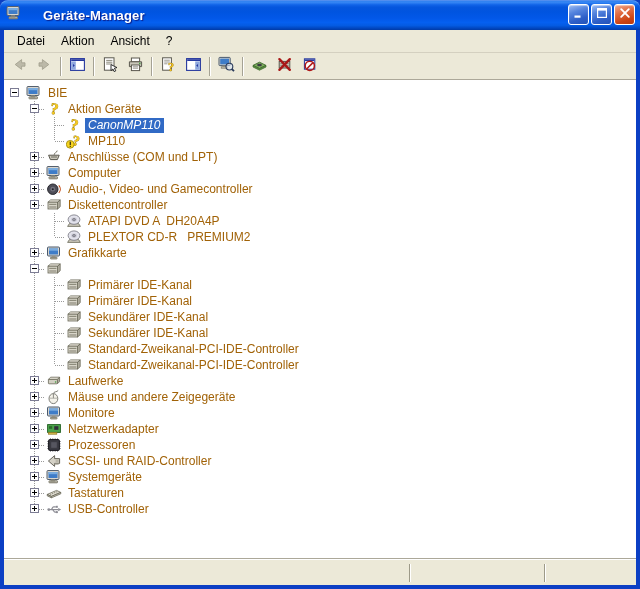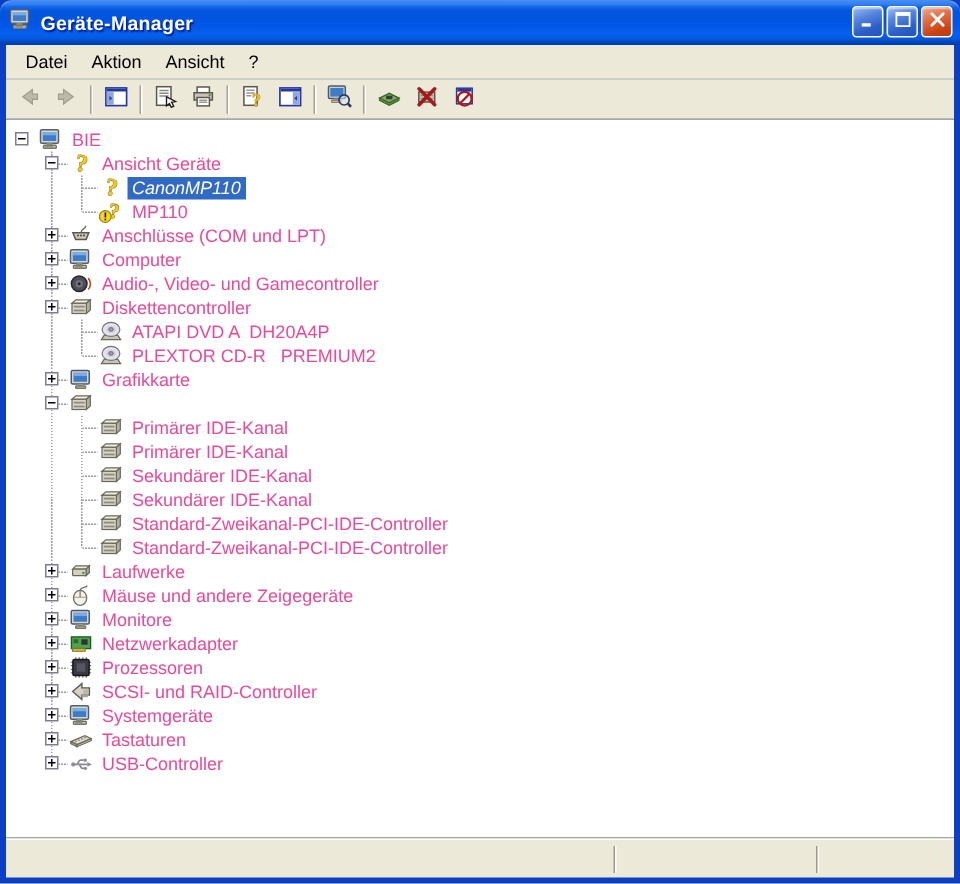--- a/index.html
+++ b/index.html
@@ -6,21 +6,21 @@
   html,body { width:640px; height:589px; font-family:"Liberation Sans", sans-serif; }
   .window { position:relative; width:640px; height:589px; background:#0C3FC4; overflow:hidden; }
 
   
   .titlebar {
     height:30px; width:640px; display:flex; align-items:center; position:relative;
     border-radius:8px 8px 0 0; padding-left:6px;
     background:linear-gradient(180deg,#0A5BE4 0%,#3A8BF4 6%,#2D7EF2 10%,#1164E8 16%,#0556DD 24%,#0054E0 40%,#0257E8 60%,#0560F0 75%,#045BE2 85%,#0147C0 94%,#013AA6 100%);
     box-shadow: inset 0 1px 0 rgba(255,255,255,.25);
   }
-  .title-text { color:#fff; font-size:13px; font-weight:bold; margin-left:5px;
+  .title-text { color:#fff; font-size:13px; font-weight:bold; margin-left:21px;
     text-shadow:1px 1px 1px rgba(10,24,131,.95); letter-spacing:.2px; }
   .win-buttons { position:absolute; right:5px; top:4px; display:flex; gap:2px; }
   .wbtn { width:21px; height:21px; border-radius:3px; border:1px solid #fff; padding:0;
     display:flex; align-items:center; justify-content:center; cursor:default;
     background:linear-gradient(160deg,#9CBCF2 0%,#5584DE 35%,#2E5FC8 70%,#2453B8 100%);
     box-shadow: inset 0 1px 1px rgba(255,255,255,.5); }
   .wbtn.close { background:linear-gradient(160deg,#F2A88C 0%,#E06A40 40%,#CC4312 75%,#B83A0E 100%); }
 
   
   .menubar { margin:0 4px; height:23px; background:#ECE9D8; display:flex; align-items:center;
@@ -40,21 +40,21 @@
     background:repeating-linear-gradient(to bottom,#9a9a9a 0,#9a9a9a 1px,transparent 1px,transparent 2px); }
   .vhalf { position:absolute; left:9px; top:0; height:8px; width:1px;
     background:repeating-linear-gradient(to bottom,#9a9a9a 0,#9a9a9a 1px,transparent 1px,transparent 2px); }
   .hright { position:absolute; left:10px; top:8px; right:0; height:1px;
     background:repeating-linear-gradient(to right,#9a9a9a 0,#9a9a9a 1px,transparent 1px,transparent 2px); }
   .box { position:absolute; left:5px; top:3px; width:9px; height:9px; background:#fff;
     border:1px solid #7C7C94; }
   .box::before { content:''; position:absolute; left:1px; right:1px; top:3px; height:1px; background:#000; }
   .box.plus::after { content:''; position:absolute; top:1px; bottom:1px; left:3px; width:1px; background:#000; }
   .ticon { width:18px; height:16px; flex:none; display:flex; align-items:center; justify-content:center; }
-  .tlabel { margin-left:2px; padding:1px 3px; white-space:pre; color:#ec4899; line-height:13px; }
+  .tlabel { margin-left:2px; padding:1px 3px; white-space:pre; color:#a16207; line-height:13px; }
   .tlabel.selected { background:#316AC5; color:#fff;font-style:italic; }
 
   
   .statusbar { margin:0 4px; height:26px; background:#ECE9D8; border-top:1px solid #FFFFFF; position:relative; }
   .status-divider { position:absolute; top:4px; bottom:3px; width:1px; background:#9D9A88; box-shadow:1px 0 0 #FFFFFF; }
   .status-panel { position:absolute; top:0; bottom:0; }
 </style>
 </head>
 <body>
 
@@ -216,21 +216,21 @@
         <span class="cell">
           <i class="vfull"></i>
           <i class="hright"></i>
           <span class="box"></span>
         </span>
         <span class="ticon">
           <svg width="16" height="16" viewBox="0 0 16 16">
             <text x="8.5" y="13" text-anchor="middle" font-family="Liberation Serif,serif" font-size="16" font-weight="bold" fill="#F5C81E" stroke="#8F7513" stroke-width="0.7" paint-order="stroke" transform="rotate(8 8 8)">?</text>
           </svg>
         </span>
-        <span class="tlabel">Ansicht Geräte</span>
+        <span class="tlabel">Aktion Geräte</span>
       </div>
       <div class="trow">
         <span class="cell"></span>
         <span class="cell">
           <i class="vfull"></i>
         </span>
         <span class="cell">
           <i class="vfull"></i>
           <i class="hright"></i>
         </span>

